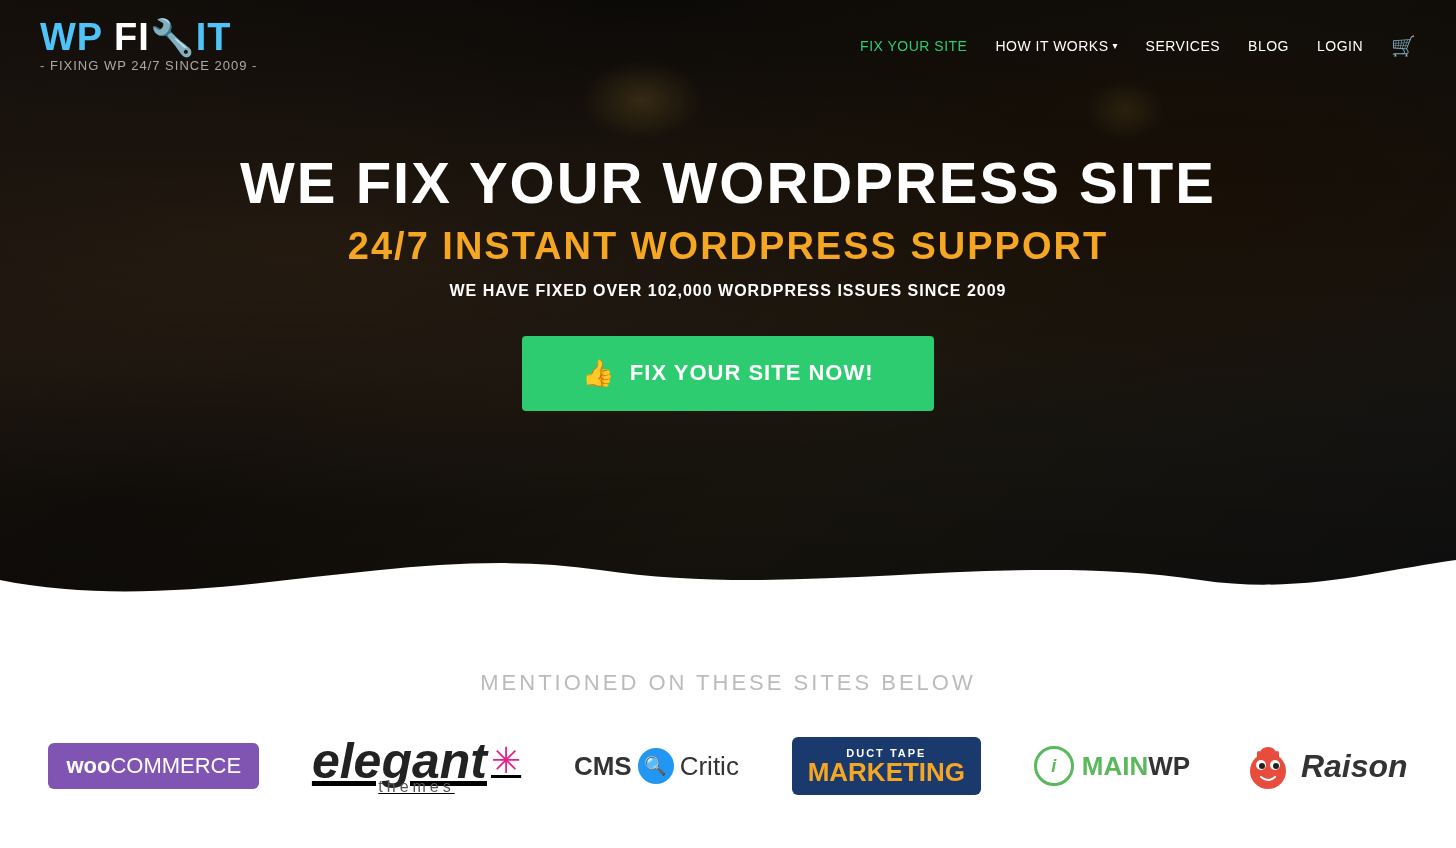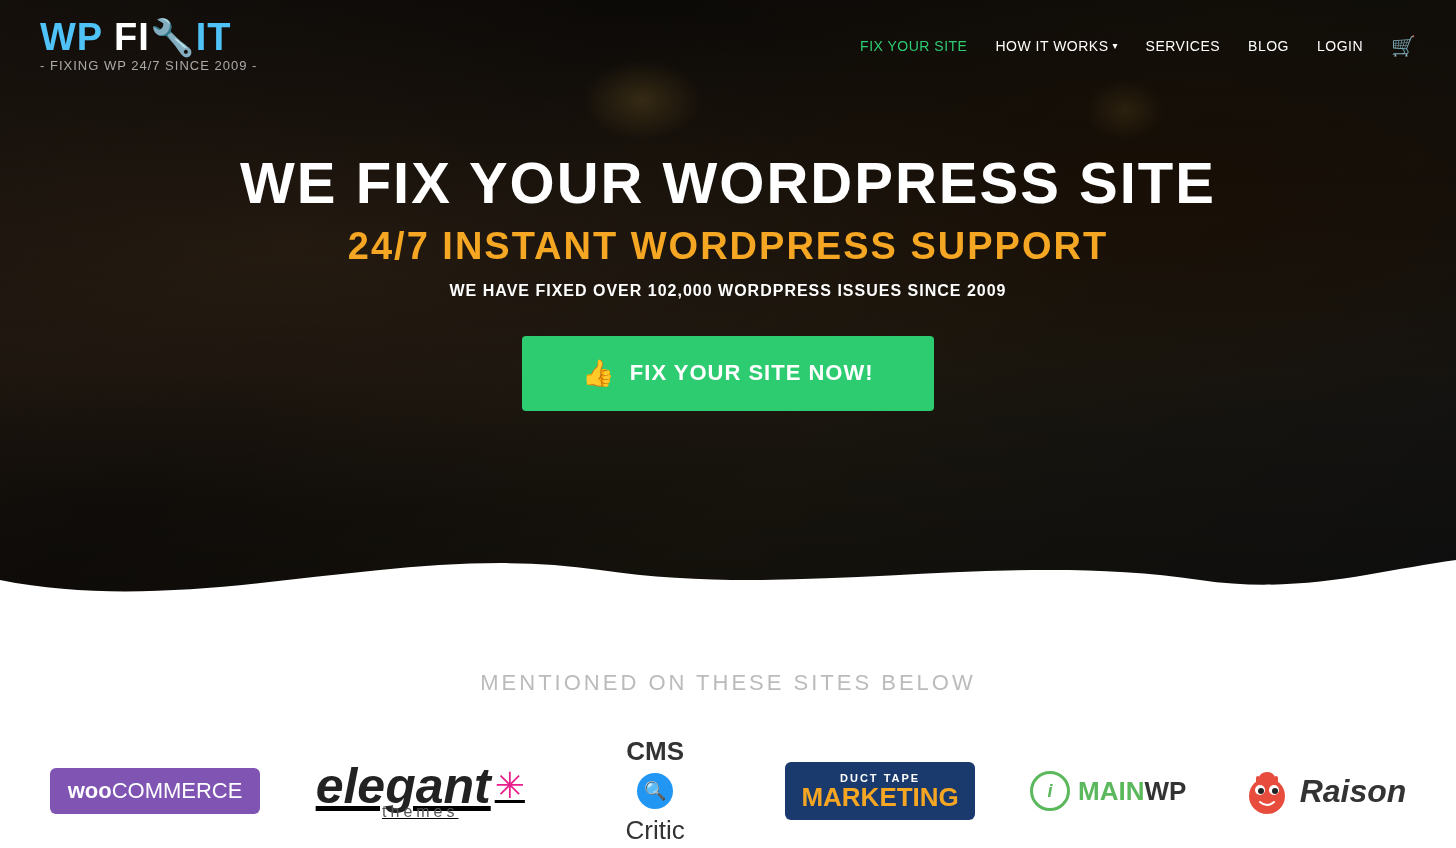--- a/index.html
+++ b/index.html
@@ -253,21 +253,20 @@
       letter-spacing: 4px;
       text-transform: lowercase;
       margin-top: -8px;
     }
 
     
     .cms-logo {
       display: flex;
       align-items: center;
       gap: 6px;
-      flex-direction: column;
     }
     .cms-logo .cms-text {
       font-size: 26px;
       font-weight: 700;
       color: #333;
     }
     .cms-logo .cms-icon {
       width: 36px;
       height: 36px;
       border-radius: 50%;

